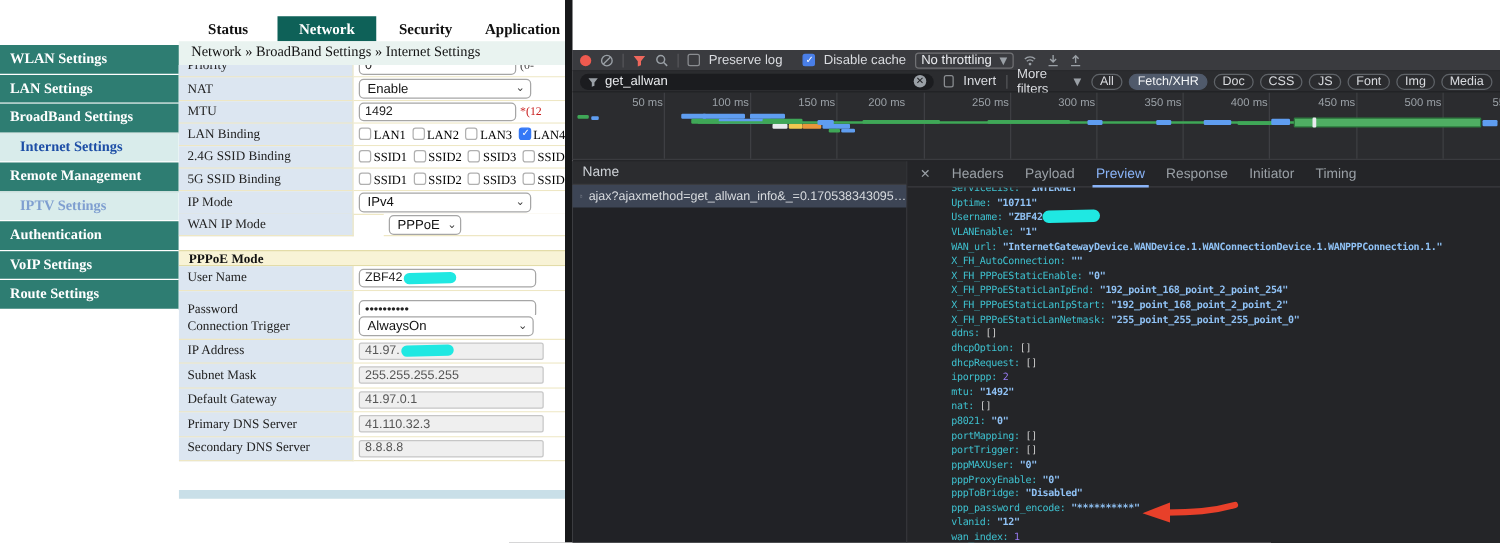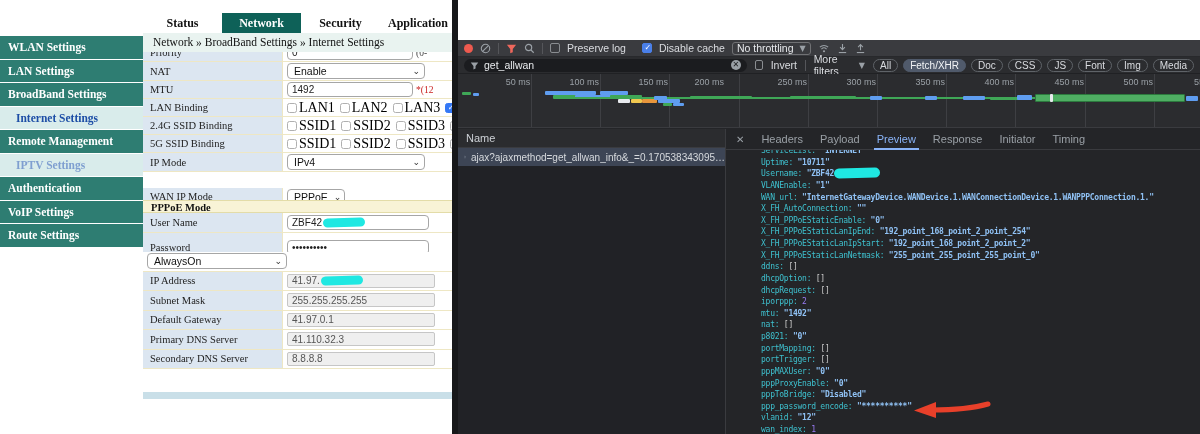--- a/index.html
+++ b/index.html
@@ -27,21 +27,21 @@
   .frow .val { flex:1; background:#fff; border-bottom:1px solid #eee7c4; display:flex; align-items:center;
                padding-left:4px; white-space:nowrap; overflow:hidden; }
   .tinput { height:15px; border:1px solid #a6a6a6; border-radius:4px; background:#fff; font-size:10px;
             font-family:"Liberation Sans",sans-serif; color:#222; padding:0 4px; display:flex; align-items:center; }
   .treadonly { height:14px; border:1px solid #c6c6c6; border-radius:2px; background:#efefef; font-size:10px;
             font-family:"Liberation Sans",sans-serif; color:#555; padding:0 4px; display:flex; align-items:center; }
   .tselect { height:16px; border:1px solid #a6a6a6; border-radius:4px; background:#fff; font-size:10.5px;
             font-family:"Liberation Sans",sans-serif; color:#111; padding:0 4px 0 6px; display:flex;
             align-items:center; justify-content:space-between; }
   .tselect .chev { font-size:9px; color:#333; margin-left:6px; font-family:"DejaVu Sans",sans-serif; }
-  .cbgroup { display:flex; align-items:center; gap:5px; font-size:14px; }
+  .cbgroup { display:flex; align-items:center; gap:5px; font-size:10px; }
   .cbx { width:10px; height:10px; border:1px solid #b0b0b0; border-radius:2.5px; background:#fff;
          display:inline-block; margin-right:2px; vertical-align:-1px; }
   .cbx.on { background:#3478f6; border-color:#3478f6; position:relative; }
   .cbx.on::after { content:"✓"; color:#fff; font-size:8px; position:absolute; left:1.5px; top:-1px; }
   .hint-red { color:#c92020; font-size:9.5px; margin-left:3px; }
   .hint-gray { color:#444; font-size:9.5px; margin-left:3px; }
   .pppoe-header { position:absolute; left:0; top:148px; width:312px; height:13px; line-height:13px;
                   background:#f8f3d6; border-top:1px solid #e3dca8; border-bottom:1px solid #e3dca8;
                   font-weight:bold; font-size:10.5px; padding-left:8px; color:#111; }
   .btnrow { position:absolute; left:0; top:317px; width:312px; height:22px; display:flex; gap:14px;
@@ -196,21 +196,21 @@
           </div>
           <div class="frow" style="top: 101px; height: 19px;">
             <div class="lbl">IP Mode</div>
             <div class="val">
               <div class="tselect" style="width: 138px;">
                 <span>IPv4</span>
                 <span class="chev">⌄</span>
               </div>
             </div>
           </div>
-          <div class="frow" style="top: 136px; height: 18px;">
+          <div class="frow" style="top: 119px; height: 18px; gap: 24px;">
             <div class="lbl">WAN IP Mode</div>
             <div class="val">
               <div class="tselect" style="width: 58px;">
                 <span>PPPoE</span>
                 <span class="chev">⌄</span>
               </div>
             </div>
           </div>
         </div>
       <div class="pppoe-header">PPPoE Mode</div>
@@ -226,20 +226,21 @@
           </div>
           <div class="frow" style="top: 180.5px; height: 31px;">
             <div class="lbl">Password</div>
             <div class="val">
               <div class="tinput" style="width: 142px;">
                 <span>••••••••••</span>
               </div>
             </div>
           </div>
           <div class="frow" style="top: 200px; height: 19.5px;">
+            <div class="lbl">Connection Trigger</div>
             <div class="val">
               <div class="tselect" style="width: 140px;">
                 <span>AlwaysOn</span>
                 <span class="chev">⌄</span>
               </div>
             </div>
           </div>
           <div class="frow" style="top: 219.5px; height: 19.5px;">
             <div class="lbl">IP Address</div>
             <div class="val">

